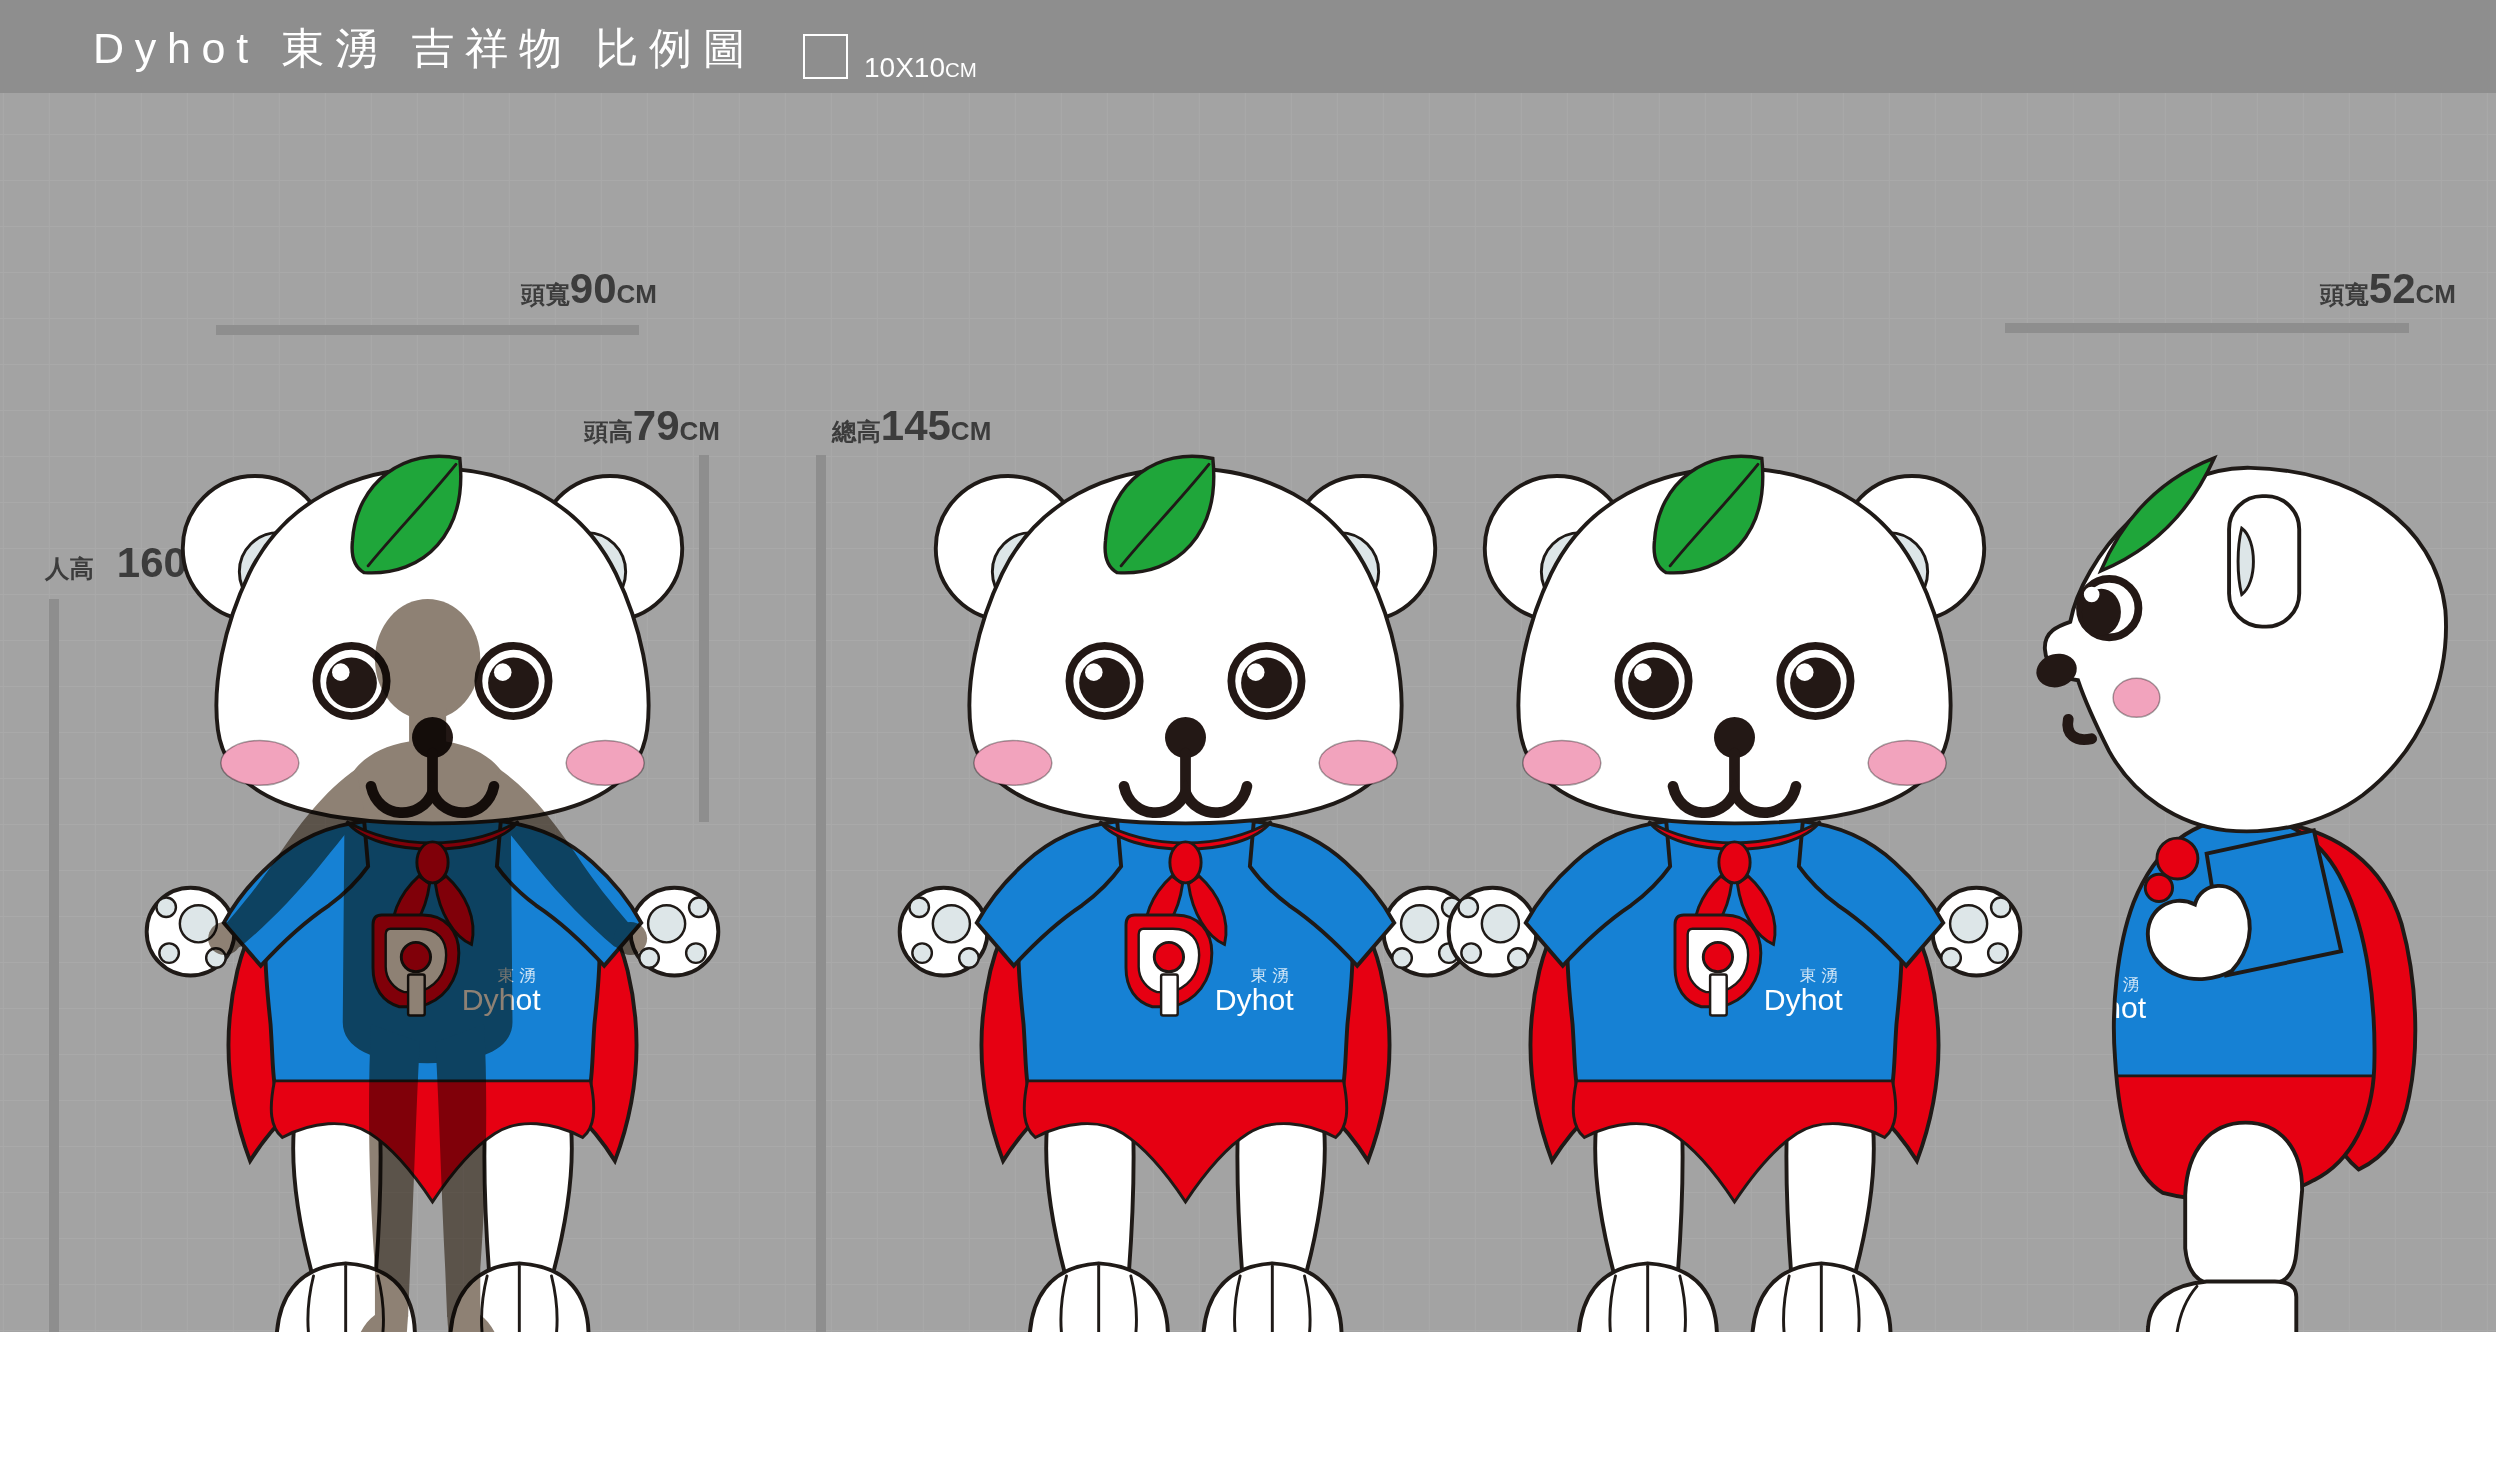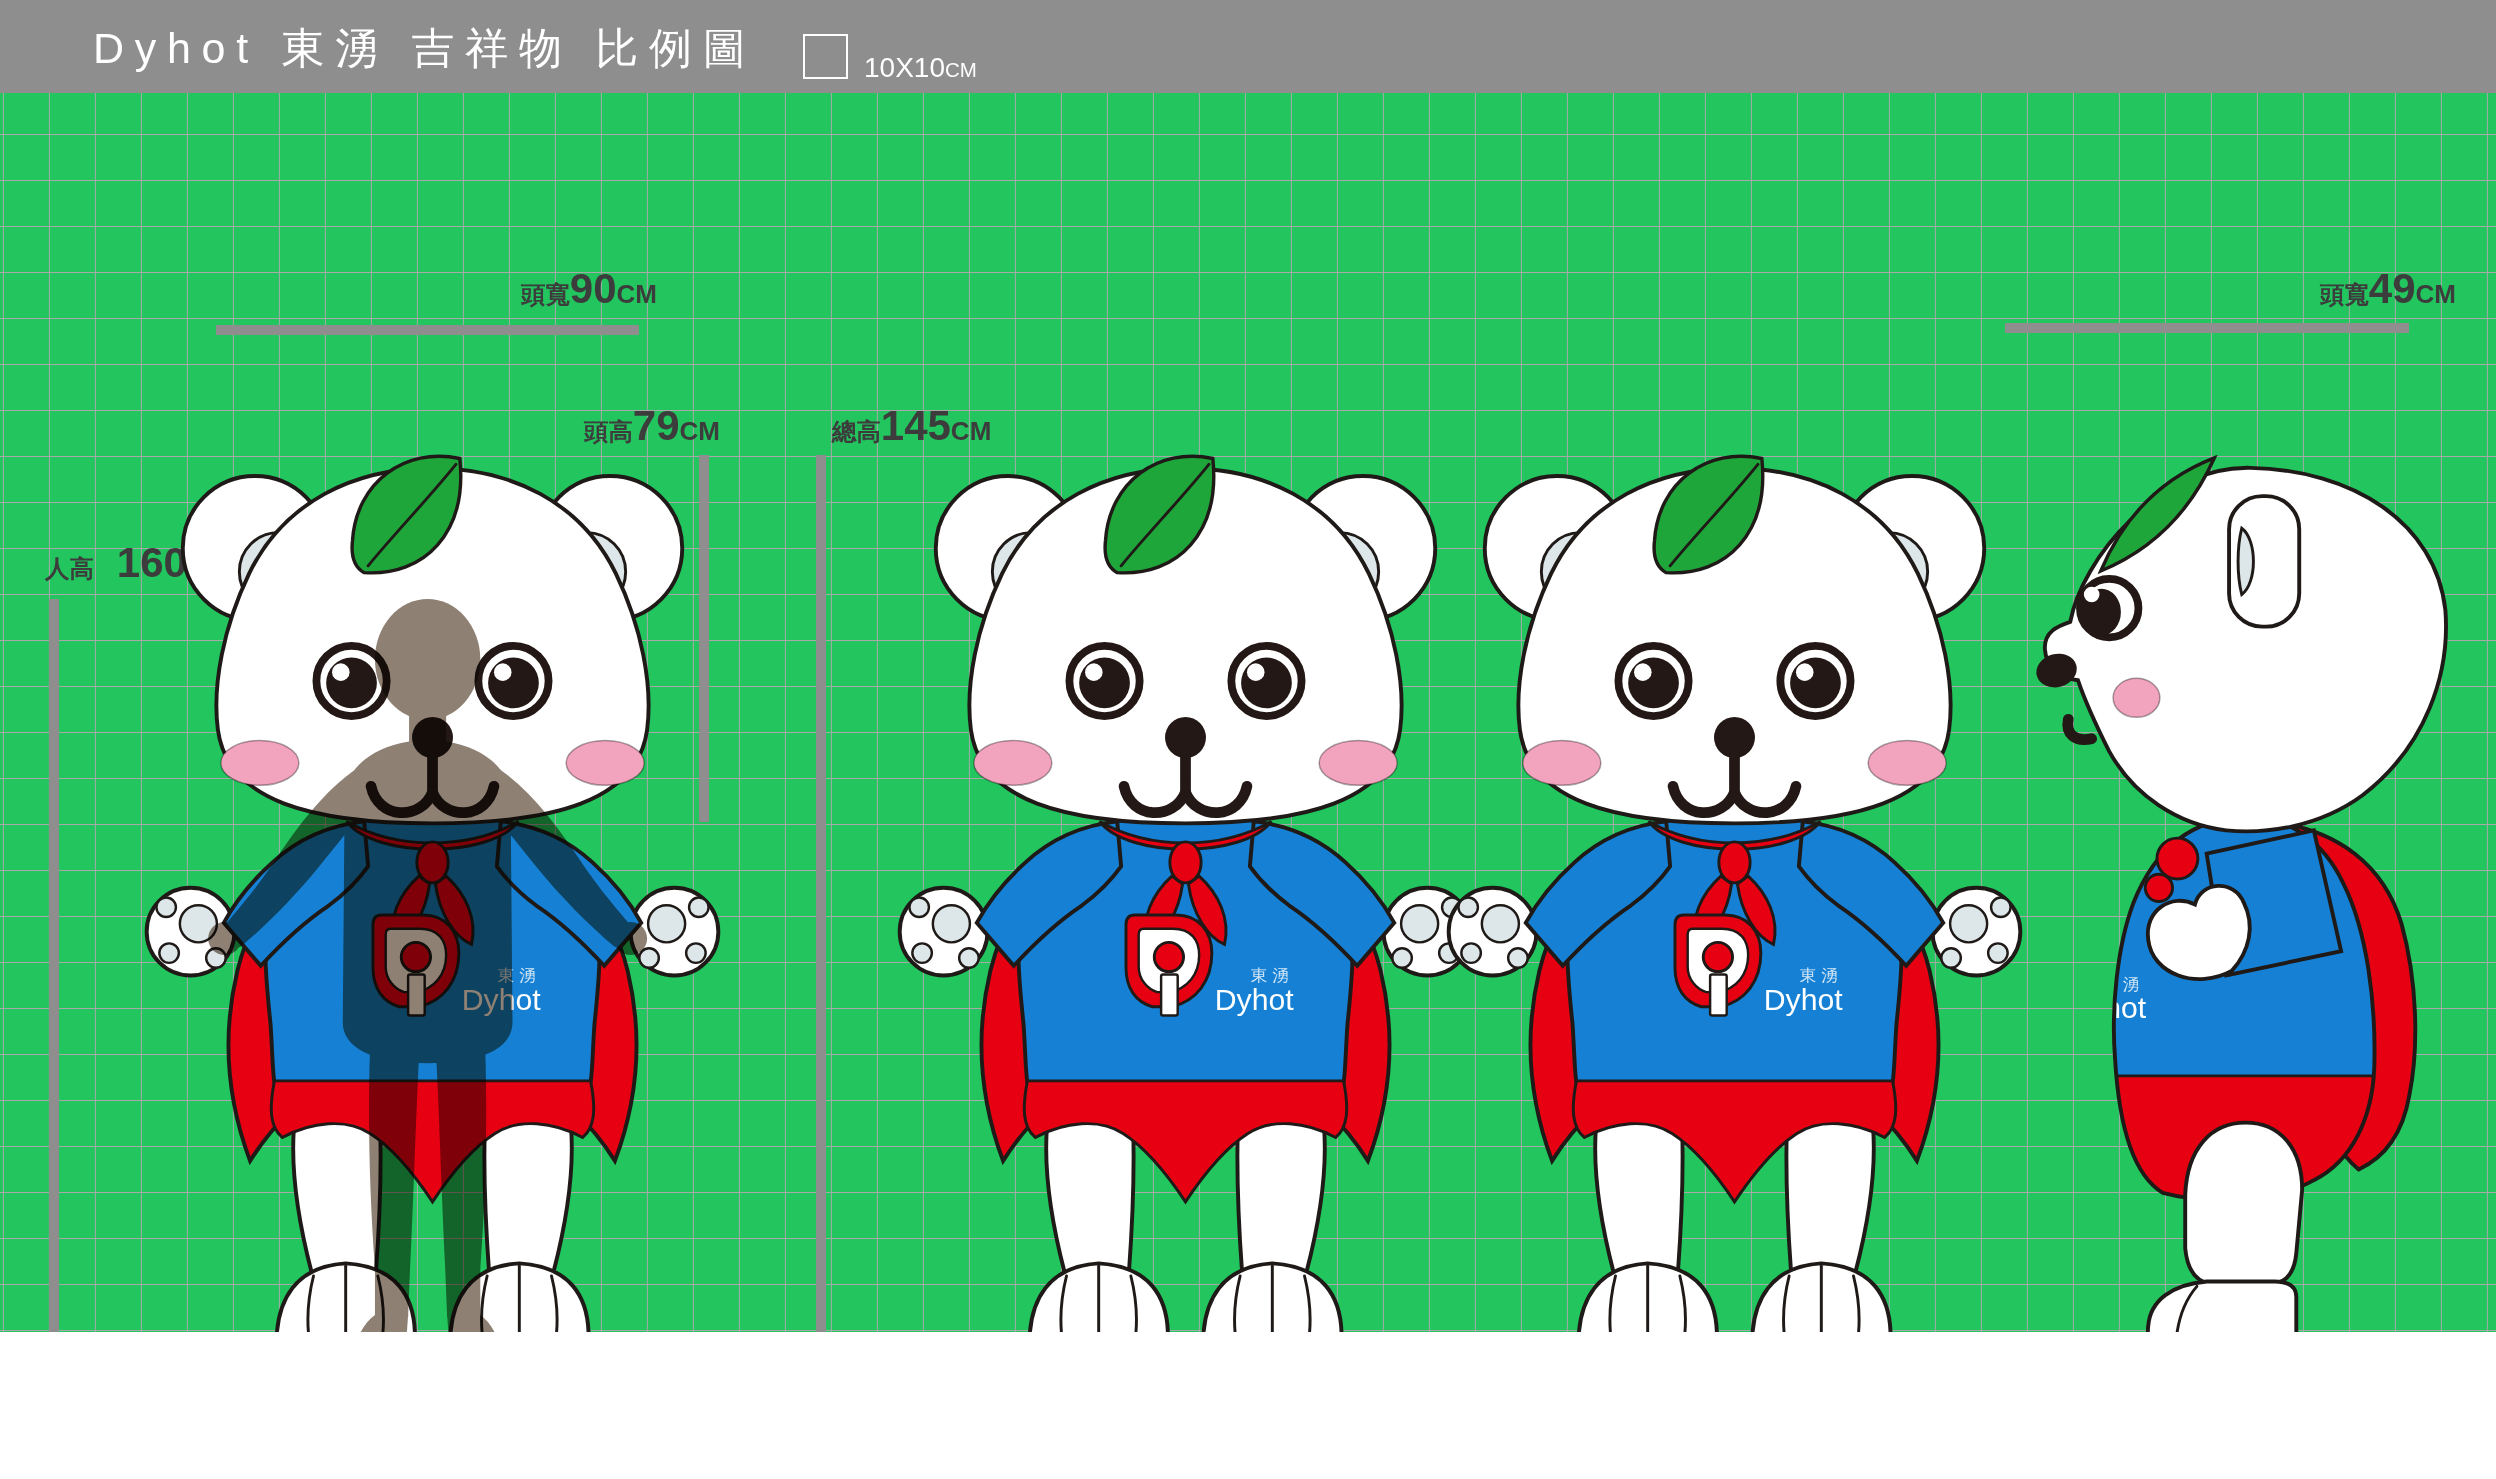--- a/index.html
+++ b/index.html
@@ -1,17 +1,17 @@
 <!DOCTYPE html>
 <html style="--header-gray: #8e8e8e; --grid-line: #a9a9a9; --bar-gray: #8e8e8e; --label-color: #3c3c3c; --shirt-blue: #1681d4; --cape-red: #e60012; --leaf-green: #1fa63a; --cheek-pink: #f2a3bd; --inner-ear: #dde6e8; --outline: #1f1a17; --ink: #231815; --silhouette: #8e8174;"><head>
 <meta charset="utf-8">
 <style>
   html,body{margin:0;padding:0;background:#ffffff;}
   .stage{position:relative;width:2497px;height:1332px;overflow:hidden;
-         font-family:"Liberation Sans","DejaVu Sans",sans-serif;background:#22c55e;}
+         font-family:"Liberation Sans","DejaVu Sans",sans-serif;background:#a3a3a3;}
 
   
   .titlebar{position:absolute;left:0;top:0;width:2497px;height:93px;
             background:var(--header-gray,#8e8e8e);}
   .page-title{position:absolute;left:93px;top:50%;transform:translateY(-46%);
               color:#fff;font-size:43px;letter-spacing:10.7px;white-space:nowrap;}
   .scale-square{position:absolute;left:803px;top:34px;width:45px;height:45px;
                 border:2.9px solid #ffffff;box-sizing:border-box;background:transparent;}
   .scale-text{position:absolute;left:864px;top:52px;color:#fff;white-space:nowrap;text-align:center;}
   .scale-text .val{font-size:28px;}
@@ -251,21 +251,21 @@
       <span class="num">145</span>
       <span class="unit">CM</span>
   </div>
   <div class="mlabel" style="left:45px;top:539px;gap:23px;">
     <span class="cjk">人高</span>
       <span class="num">160</span>
       <span class="unit">CM</span>
   </div>
   <div class="mlabel" style="right:41px;top:265px;">
     <span class="cjk">頭寬</span>
-      <span class="num">49</span>
+      <span class="num">52</span>
       <span class="unit">CM</span>
   </div>
 
   <div class="dimbar" style="left:216px;top:325px;width:423px;height:9.8px;"></div>
   <div class="dimbar" style="left:699px;top:455px;width:9.8px;height:367px;"></div>
   <div class="dimbar" style="left:816px;top:455px;width:9.8px;height:890px;"></div>
   <div class="dimbar" style="left:49px;top:599px;width:9.8px;height:750px;"></div>
   <div class="dimbar" style="left:2005px;top:323px;width:404px;height:9.8px;"></div>
 
   <div class="fig" style="left:130px;top:439px;">

